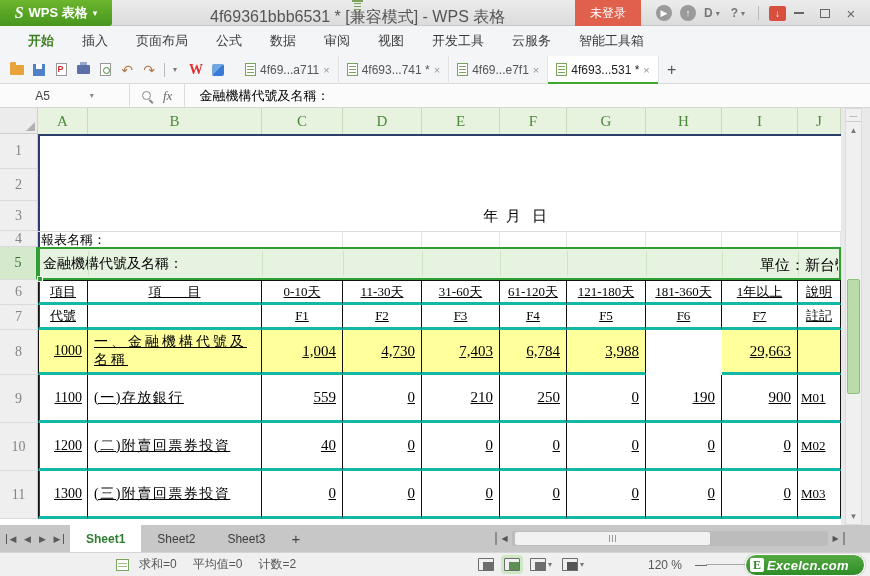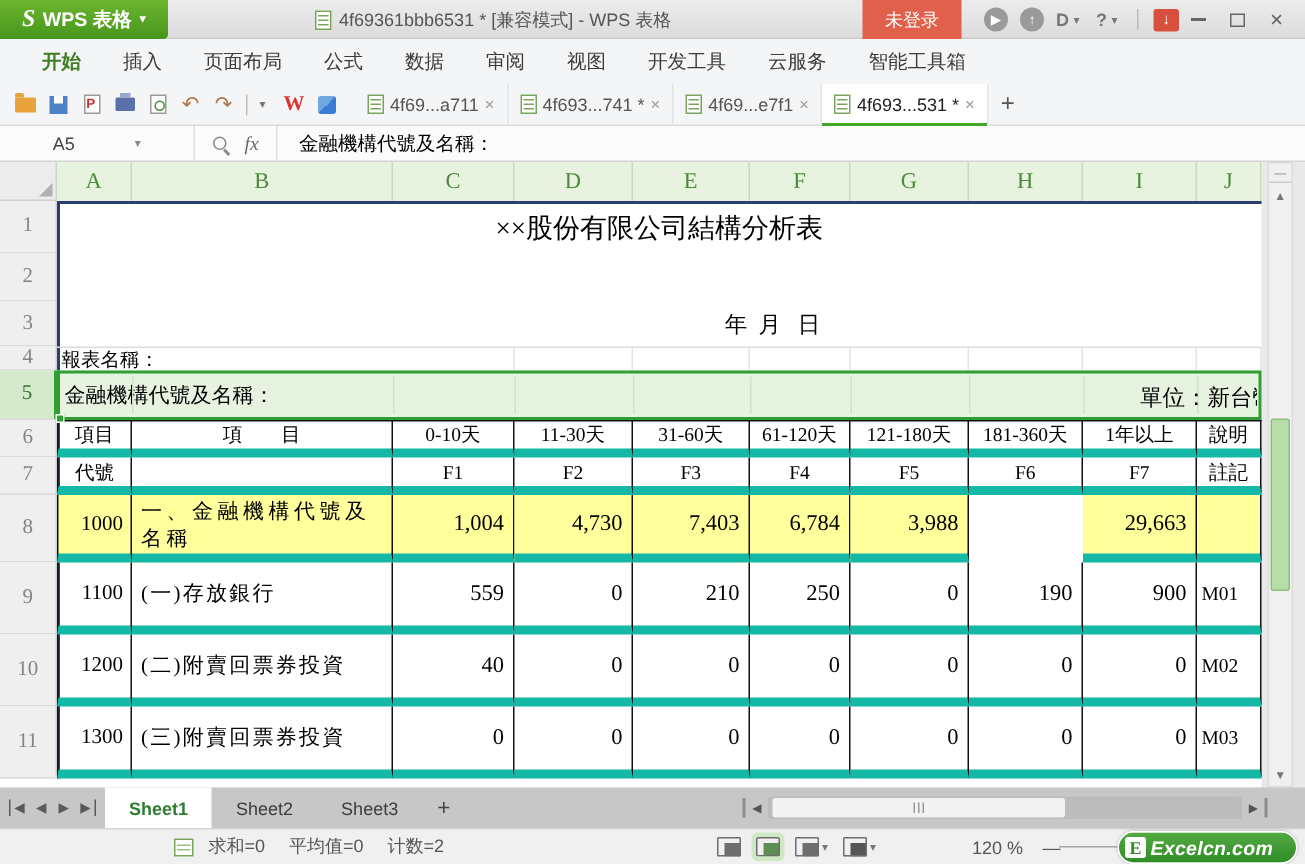--- a/index.html
+++ b/index.html
@@ -7,21 +7,21 @@
   body { font-family:"Liberation Sans","DejaVu Sans",sans-serif; position:relative; background:#e8e8e8; font-size:12px; color:#333; }
   .abs { position:absolute; }
 
   
   .titlebar { position:absolute; left:0; top:0; width:870px; height:26px;
     background:linear-gradient(#ececec,#dcdcdc); border-bottom:1px solid #c9c9c9; display:flex; align-items:center; }
   .wps-logo { width:112px; height:26px; background:linear-gradient(#6cb52d,#47961e); color:#fff;
     display:flex; align-items:center; justify-content:center; gap:5px; font-weight:bold; font-size:13px; border-radius:0 0 3px 0; }
   .wps-logo .s { font-size:16px; font-style:italic; font-family:"Liberation Serif",serif; }
   .wps-logo .caret { font-size:9px; font-weight:normal; }
-  .doc-title { position:absolute; left:210px; top:0; height:26px; display:flex; align-items:center; gap:5px; color:#555; font-size:12px; }
+  .doc-title { position:absolute; left:210px; top:0; height:26px; display:flex; align-items:center; gap:5px; color:#555; font-size:16px;flex-direction:column; }
   .doc-ico { width:11px; height:13px; background:#fff; border:1px solid #7aa35c; position:relative; }
   .doc-ico::before { content:""; position:absolute; left:1px; top:2px; width:7px; height:1px; background:#7aa35c; box-shadow:0 3px 0 #7aa35c,0 6px 0 #7aa35c; }
   .login-btn { position:absolute; left:575px; top:0; width:66px; height:26px; background:#e0604c; color:#fff;
     display:flex; align-items:center; justify-content:center; font-size:12px; cursor:pointer; }
   .tb-ico { width:16px; height:16px; border-radius:50%; background:#9a9a9a; color:#fff; font-size:9px;
     display:flex; align-items:center; justify-content:center; margin-left:8px; }
   .tb-flat { background:none; color:#777; border-radius:0; width:auto; font-size:12px; font-weight:bold; }
   .dl-ico { width:17px; height:15px; background:#d94f3d; border-radius:2px; color:#fff; font-size:10px;
     display:flex; align-items:center; justify-content:center; margin-left:10px; }
   .sep-v { width:1px; height:14px; background:#bbb; margin-left:10px; }
@@ -101,21 +101,21 @@
   .blank2 { grid-area:2/1/3/11; }
   .date-cell { grid-area:3/1/4/11; position:relative; }
   .date-cell span { position:absolute; left:397px; width:160px; text-align:center; font-size:15px; white-space:pre; }
   .f4 { border-top:1px solid #dcdcdc; border-right:1px solid #e4e4e4; font-size:13px; }
   .rep-cell { grid-area:4/1/5/3; border-top:1px solid #dcdcdc; padding-left:3px; font-size:13px; }
   .selrow { grid-area:5/1/6/11; position:relative; background:#e6f3e0; border:2px solid #2f9e33; display:flex; align-items:center; }
   .selrow .lbl { padding-left:3px; font-size:14px; }
   .selrow .unit { position:absolute; right:1px; top:7px; width:78px; overflow:hidden; white-space:nowrap; font-size:15px; }
   .selrow .vline { position:absolute; top:2px; bottom:2px; width:1px; background:#cfe4c6; }
   .fill-handle { position:absolute; left:-3px; bottom:-4px; width:6px; height:6px; background:#2f9e33; border:1px solid #fff; }
-  .tb { border-right:1px solid #111; border-bottom:6px solid #14b8a6; font-size:13px; }
+  .tb { border-right:1px solid #111; border-bottom:3px solid #14b8a6; font-size:13px;text-decoration:underline; }
   .tb.top { border-top:1px solid #111; }
   .tb.lft { border-left:1px solid #111; }
   .hd { justify-content:center; }
   .yl { background:#ffff9c; }
   .code { justify-content:flex-end; padding-right:5px; font-size:14px; }
   .itm { padding-left:6px; font-size:14px; letter-spacing:1.5px; }
   .itm.wide { letter-spacing:3px; }
   .num { justify-content:flex-end; padding-right:6px; font-size:15px; }
   .note { padding-left:3px; font-size:13px; }
 
@@ -310,21 +310,20 @@
     <span class="rowhead" style="height:25px">6</span>
     <span class="rowhead" style="height:25px">7</span>
     <span class="rowhead" style="height:45px">8</span>
     <span class="rowhead" style="height:48px">9</span>
     <span class="rowhead" style="height:48px">10</span>
     <span class="rowhead" style="height:48px">11</span>
   </div>
 
   <div class="cells">
 
-    <div class="cell title-cell">××股份有限公司結構分析表</div>
 
     <div class="cell blank2"></div>
 
     <div class="cell rep-cell">報表名稱：</div>
 
     <div class="cell date-cell">
         <span>年  月   日</span>
       </div>
     <div class="cell f4" style="grid-area:4/3"></div>
     <div class="cell f4" style="grid-area:4/4"></div>

